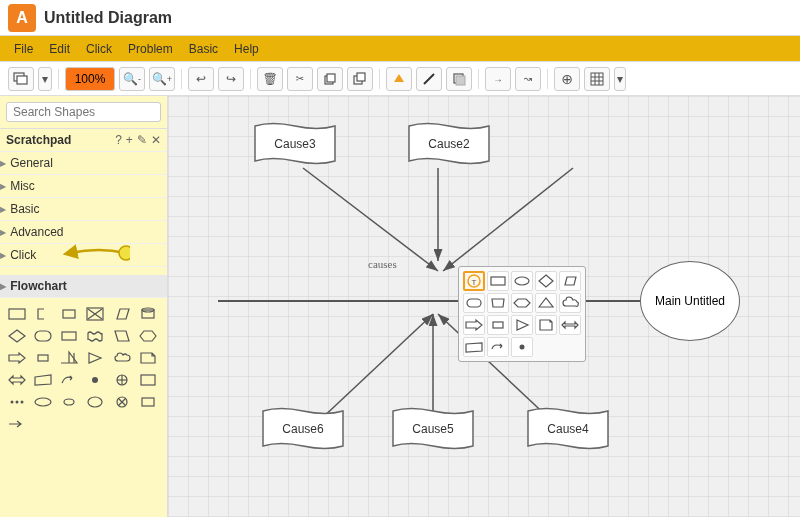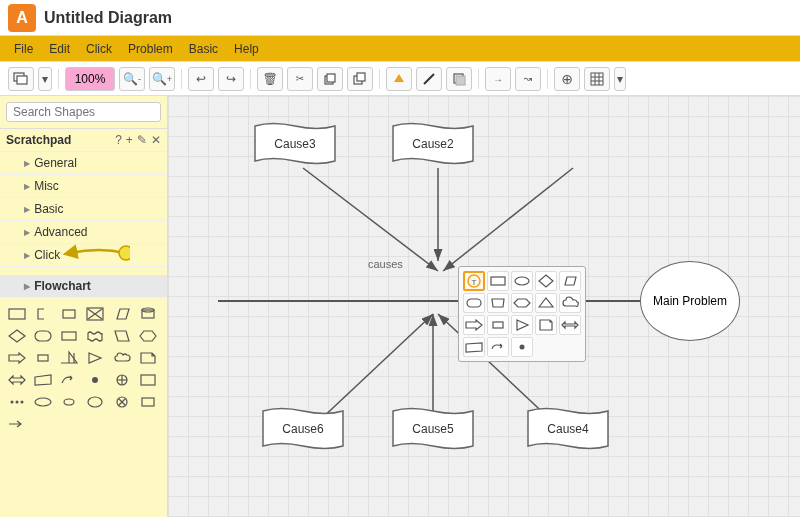--- a/index.html
+++ b/index.html
@@ -73,21 +73,21 @@
       color: #555;
     }
     .toolbar-sep { width: 1px; height: 20px; background: #ddd; margin: 0 2px; }
     .zoom-display {
       font-size: 12px;
       padding: 0 6px;
       border: 1px solid #ccc;
       border-radius: 3px;
       height: 24px;
       display: flex; align-items: center;
-      background: #f9a8d4;
+      background: #f97316;
       min-width: 50px;
       justify-content: center;
     }
 
     
     #main {
       display: flex;
       height: calc(517px - 36px - 26px - 34px);
     }
 
@@ -126,21 +126,21 @@
       padding: 4px 6px;
       border-bottom: 1px solid #eee;
       font-size: 12px;
       color: #333;
     }
     #scratchpad-bar .label { flex: 1; font-weight: bold; }
     #scratchpad-bar .icons { display: flex; gap: 4px; color: #666; }
     #scratchpad-bar .icons span { cursor: pointer; }
 
     .sidebar-section {
-      padding: 4px 24px;
+      padding: 4px 0;
       font-size: 12px;
       color: #333;
       cursor: pointer;
       display: flex;
       align-items: center;
       border-bottom: 1px solid #f0f0f0;
     }
     .sidebar-section.active { background: #e8e8e8; font-weight: bold; margin-top: 8px; }
     .sidebar-section::before {
       content: '▶';
@@ -216,20 +216,21 @@
       display: flex; align-items: center; justify-content: center;
       font-size: 12px;
       text-align: center;
     }
 
     
     .causes-label {
       position: absolute;
       font-size: 11px;
       color: #666;
+      font-family: Liberation Serif, serif;
     }
 
     
     #yellow-arrow {
       position: absolute;
     }
   </style>
 </head>
 <body>
 
@@ -668,21 +669,21 @@
       </div>
     </div>
 
     <div style="position:absolute; left:82px; top:25px;">
       <svg width="90" height="50" viewBox="0 0 90 50">
         <path d="M5 5 Q22 0 45 5 Q68 10 85 5 L85 40 Q68 45 45 40 Q22 35 5 40 Z" fill="white" stroke="#666" stroke-width="1.5"></path>
         <text x="45" y="27" text-anchor="middle" font-size="12" fill="#333">Cause3</text>
       </svg>
     </div>
 
-    <div style="position:absolute; left:220px; top:25px;">
+    <div style="position:absolute; left:220px; top:25px;padding-left:16px;">
       <svg width="90" height="50" viewBox="0 0 90 50">
         <path d="M5 5 Q22 0 45 5 Q68 10 85 5 L85 40 Q68 45 45 40 Q22 35 5 40 Z" fill="white" stroke="#666" stroke-width="1.5"></path>
         <text x="45" y="27" text-anchor="middle" font-size="12" fill="#333">Cause2</text>
       </svg>
     </div>
 
 
     <div style="position:absolute; left:90px; top:310px;">
       <svg width="90" height="50" viewBox="0 0 90 50">
         <path d="M5 5 Q22 0 45 5 Q68 10 85 5 L85 40 Q68 45 45 40 Q22 35 5 40 Z" fill="white" stroke="#666" stroke-width="1.5"></path>
@@ -698,18 +699,18 @@
     </div>
 
     <div style="position:absolute; left:355px; top:310px;">
       <svg width="90" height="50" viewBox="0 0 90 50">
         <path d="M5 5 Q22 0 45 5 Q68 10 85 5 L85 40 Q68 45 45 40 Q22 35 5 40 Z" fill="white" stroke="#666" stroke-width="1.5"></path>
         <text x="45" y="27" text-anchor="middle" font-size="12" fill="#333">Cause4</text>
       </svg>
     </div>
 
     <div id="main-problem" style="right: 60px; top: 165px;">
-      <span>Main Problem</span>
+      <span>Main Untitled</span>
     </div>
 
     <div style="position:absolute; left:0; top:0; width:4px; height:100%; cursor:col-resize; background:transparent;"></div>
   </div>
 </div>
 
 </body></html>

